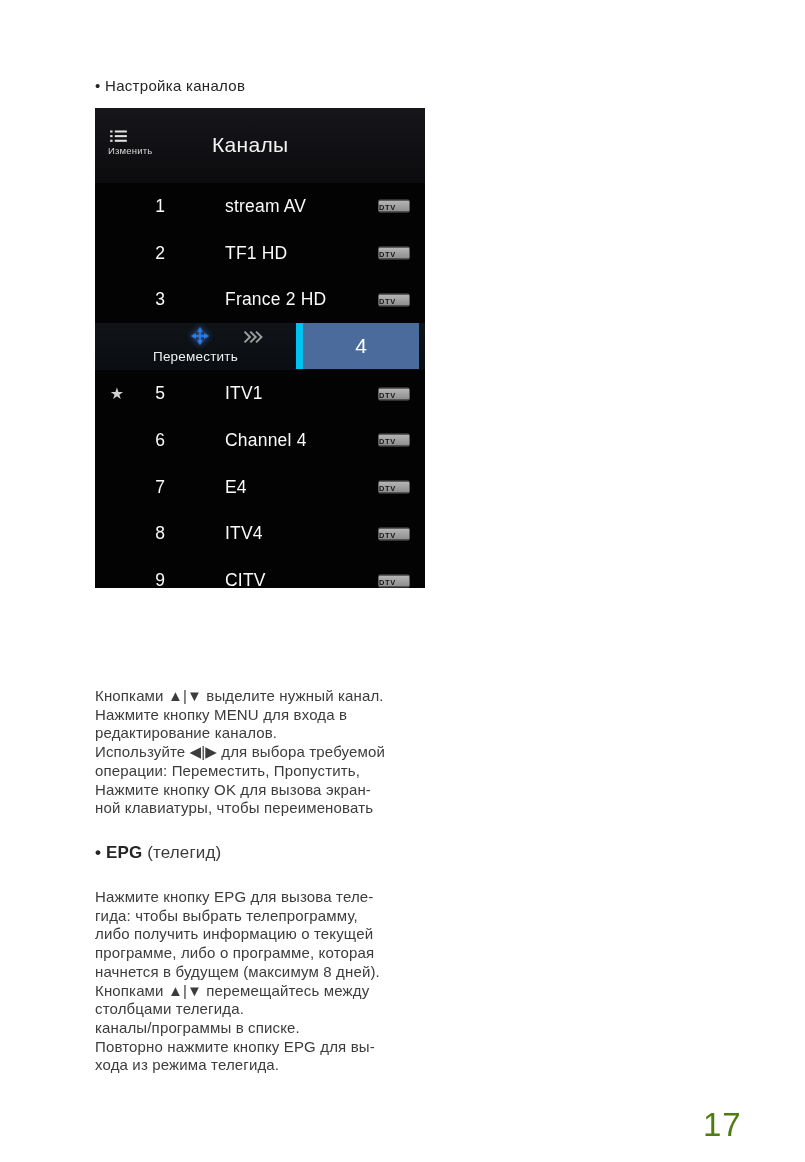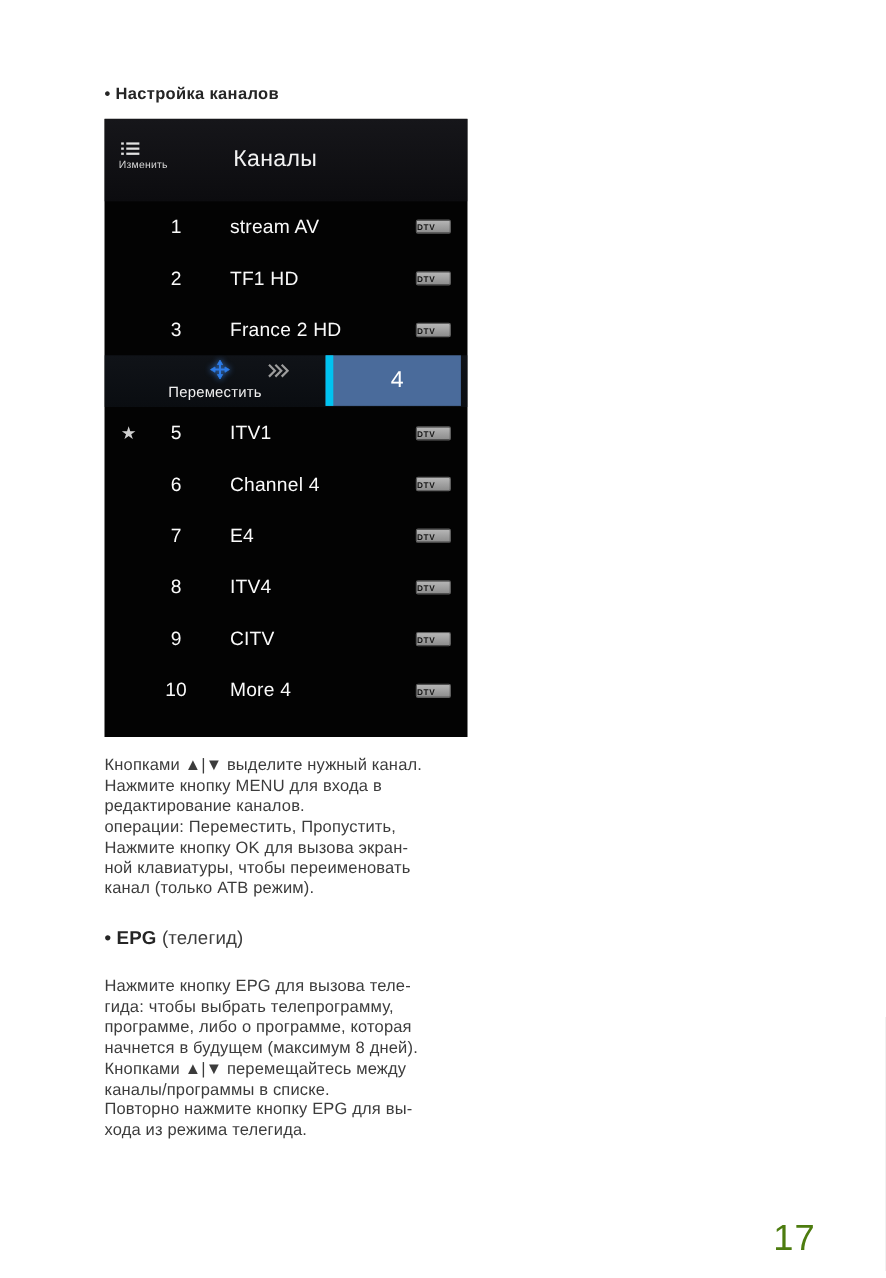--- a/index.html
+++ b/index.html
@@ -5,41 +5,41 @@
   html,body { margin:0; padding:0; background:#e8e8e8; }
   .sheet {
     position:relative; width:805px; height:1162px; margin:0 auto;
     background:#ffffff; overflow:hidden;
     font-family:"Liberation Sans", sans-serif;
   }
 
   
   .section-heading {
     position:absolute; left:95px; top:77px;
-    font-size:15px; font-weight:bold; color:#252525; letter-spacing:0.3px;
+    font-size:15px; font-weight:normal; color:#252525; letter-spacing:0.3px;
   }
   .instructions {
     position:absolute; left:95px; width:352px;
     font-size:15px; line-height:18.7px; color:#3c3c3c; letter-spacing:0.15px;
   }
   .instructions.p1 { top:687px; }
   .instructions.p2 { top:888px; }
   .epg-heading {
     position:absolute; left:95px; top:844px;
     font-size:17px; line-height:18.7px; color:#3c3c3c; letter-spacing:0.15px;
   }
   .epg-heading .b { font-weight:bold; color:#252525; }
   .page-number {
     position:absolute; left:703px; top:1106px;
     font-size:33px; color:#4d7c0f; letter-spacing:1px;
   }
 
   
   .tv {
-    position:absolute; left:95px; top:108px; width:330px; height:562px;
+    position:absolute; left:95px; top:108px; width:330px; height:480px;
     background:#030303; overflow:hidden;
   }
   .tv-header {
     position:relative; height:75px;
     background:linear-gradient(#16161a, #0c0c0f);
   }
   .tv-edit {
     position:absolute; left:13px; top:21px; width:56px; text-align:left;
   }
   .tv-edit .glyph { display:block; margin-left:2px; height:14px; }
@@ -54,21 +54,21 @@
   .ch-row {
     position:relative; height:46.8px; display:flex; align-items:center;
   }
   .star-slot {
     width:44px; text-align:center; font-size:16px; color:#d0d0d0; flex:none;
   }
   .num-slot {
     width:42px; text-align:center; font-size:17.5px; color:#fafafa; flex:none;
   }
   .name-slot {
-    margin-left:28px; font-size:17.5px; color:#fafafa; letter-spacing:0.2px;
+    margin-left:44px; font-size:17.5px; color:#fafafa; letter-spacing:0.2px;
   }
   .dtv-badge {
     position:absolute; right:15px; top:50%; transform:translateY(-50%);
     width:32px; height:13px; line-height:13px; text-align:left;
     font-size:7.5px; font-weight:bold; color:#161616; letter-spacing:0.6px;
     background:linear-gradient(#b6b6b6,#8d8d8d);
     border:1px solid #5f5f5f; border-radius:2px; box-sizing:border-box;
   }
 
   
@@ -221,48 +221,50 @@
   </div>
 
   <div class="instructions p1">
 
       <div>Кнопками ▲|▼ выделите нужный канал.</div>
 
       <div>Нажмите кнопку MENU для входа в</div>
 
       <div>редактирование каналов.</div>
 
+      <div>Используйте ◀|▶ для выбора требуемой</div>
 
       <div>операции: Переместить, Пропустить,</div>
 
 
       <div>Нажмите кнопку OK для вызова экран-</div>
 
       <div>ной клавиатуры, чтобы переименовать</div>
 
-      <div>канал (только АТВ режим).</div>
     </div>
 
   <div class="epg-heading">
     <span class="b">• EPG</span><span> (телегид)</span>
   </div>
 
   <div class="instructions p2">
 
       <div>Нажмите кнопку EPG для вызова теле-</div>
 
       <div>гида: чтобы выбрать телепрограмму,</div>
 
+      <div>либо получить информацию о текущей</div>
 
       <div>программе, либо о программе, которая</div>
 
       <div>начнется в будущем (максимум 8 дней).</div>
 
       <div>Кнопками ▲|▼ перемещайтесь между</div>
 
+      <div>столбцами телегида.</div>
 
 
       <div>каналы/программы в списке.</div>
 
       <div>Повторно нажмите кнопку EPG для вы-</div>
 
       <div>хода из режима телегида.</div>
     </div>
 
   <div class="page-number">17</div>

